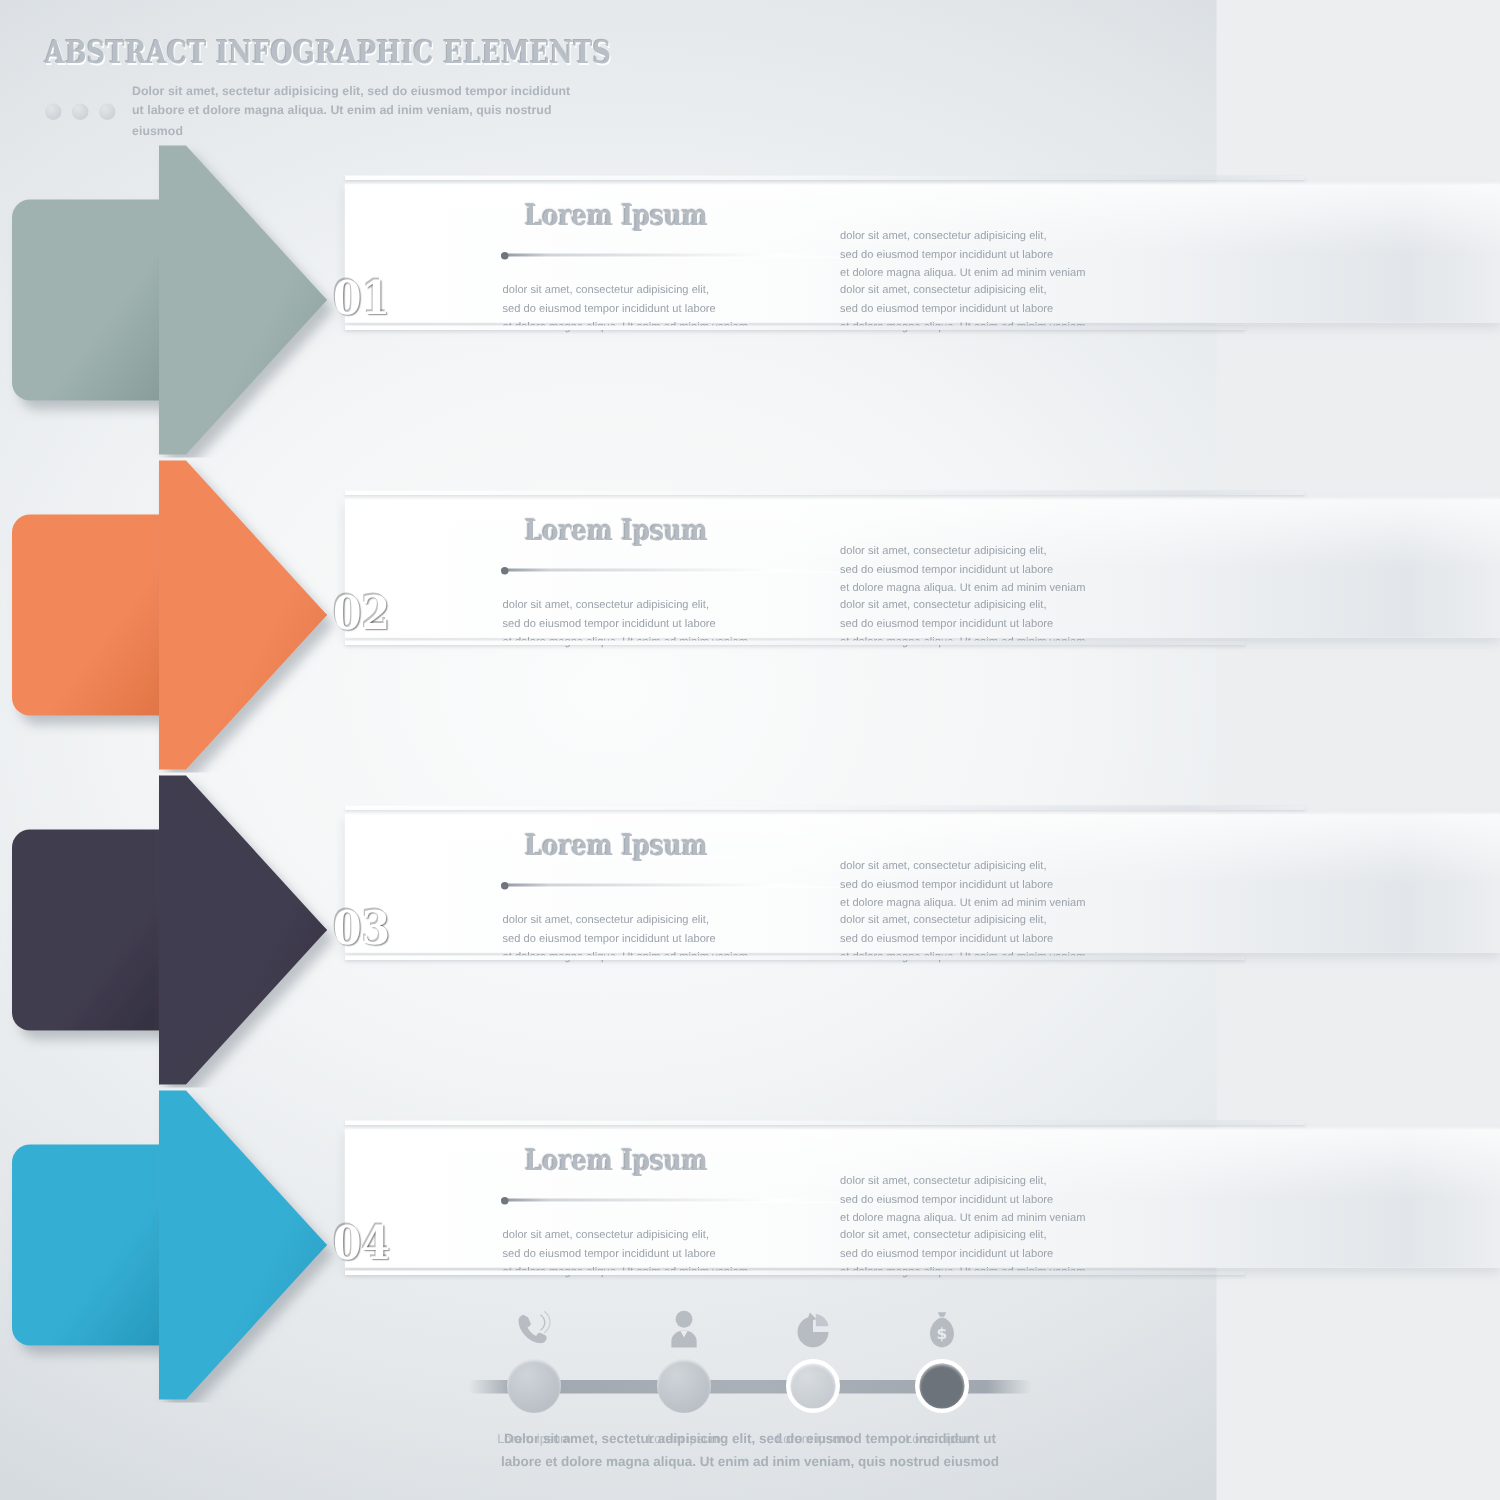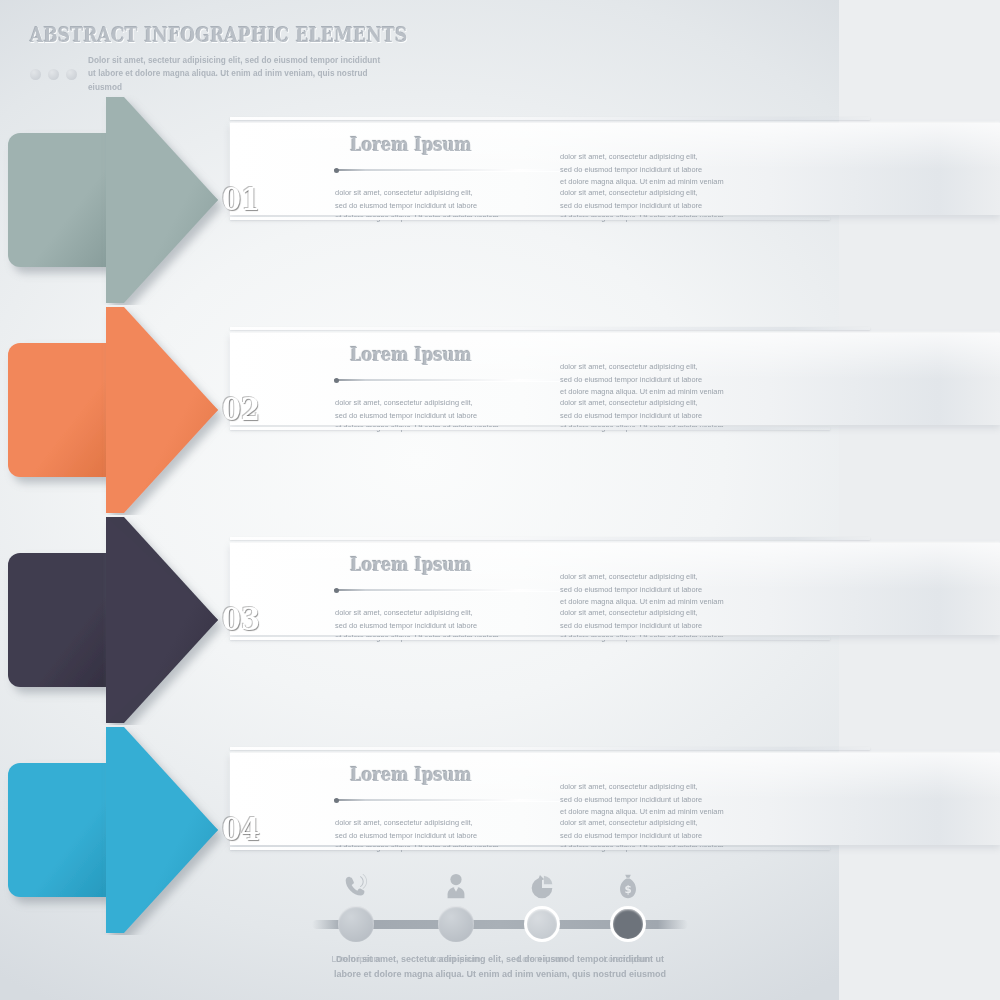--- a/index.html
+++ b/index.html
@@ -5,21 +5,20 @@
   html,body{margin:0;padding:0;}
   body{
     width:1000px;height:1000px;overflow:hidden;
     font-family:"Liberation Sans", sans-serif;
     background:#eceef0;
   }
   #stage{
     position:relative;width:811px;height:1000px;
     background:
       radial-gradient(ellipse 760px 620px at 50% 46%, #fbfcfc 0%, #f3f5f6 40%, #e3e7ea 78%, #d6dbe0 100%);
-    padding-left: 28px;
   }
   
   .hdr{position:absolute;left:30px;top:22px;width:480px;}
   .hdr-title{
     font-family:"DejaVu Serif", serif;
     font-size:21px;font-weight:bold;letter-spacing:.5px;
     color:#b9bfc6;
     transform:scaleX(.80);transform-origin:left center;
     white-space:nowrap;
     text-shadow:1px 1px 0 #fdfefe, -1px -1px 0 #aab1b9;

